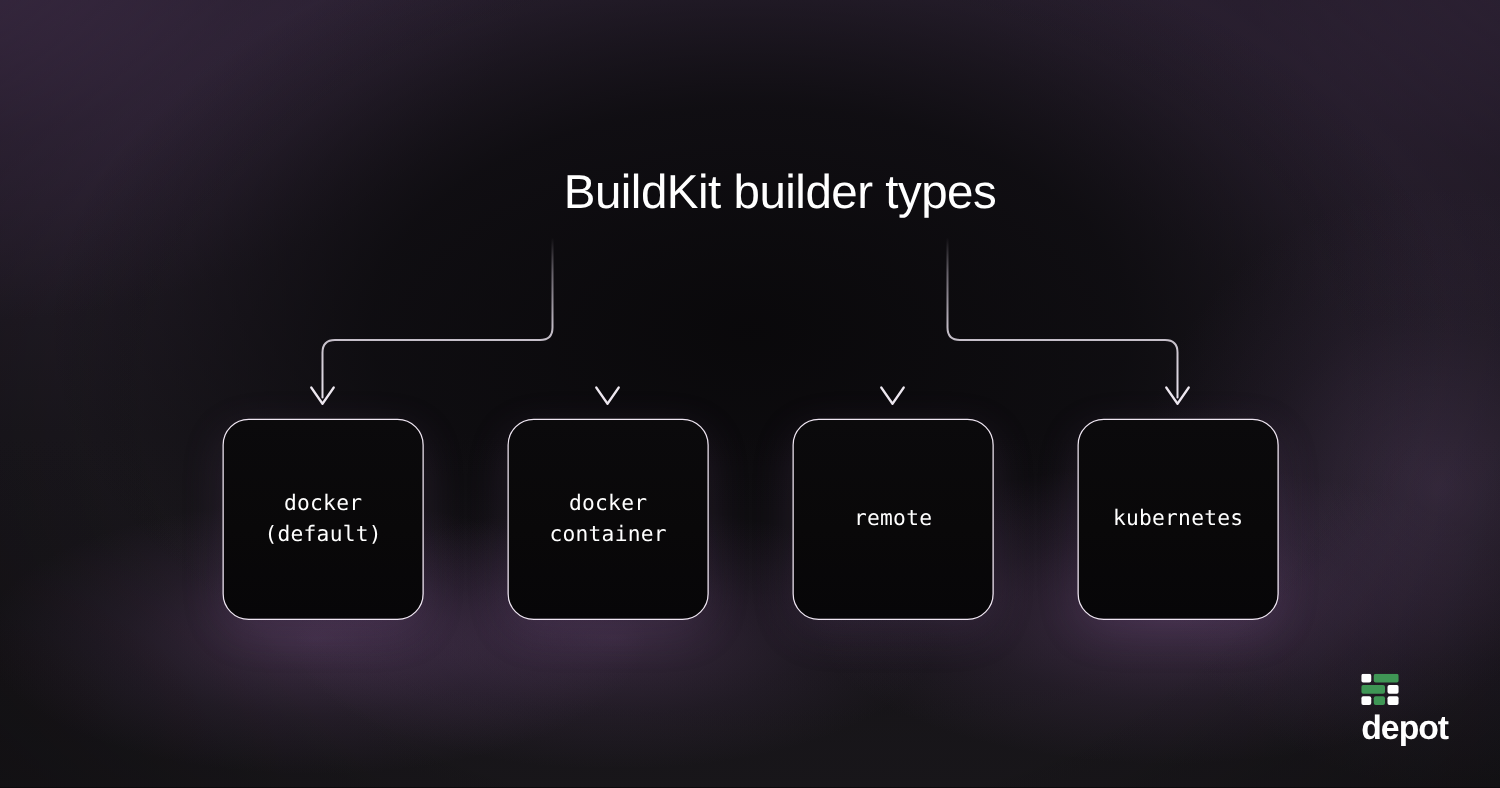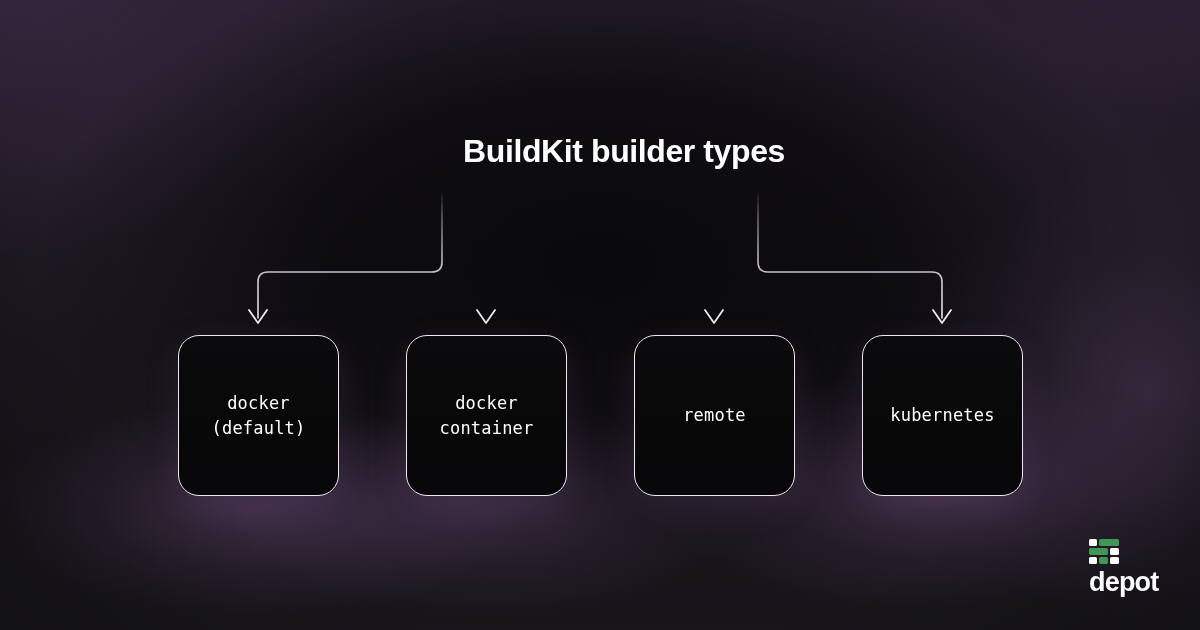--- a/index.html
+++ b/index.html
@@ -54,22 +54,22 @@
   }
 
   
   .title {
     position: absolute;
     left: 0;
     right: 0;
     top: 134px;
     text-align: center;
     color: #ffffff;
-    font-size: 32px;
-    font-weight: bold;
+    font-size: 38px;
+    font-weight: normal;
     letter-spacing: -0.4px;
     line-height: 1.1;
     z-index: 6;
     padding-left: 48px;
   }
 
   
   .connectors {
     position: absolute;
     left: 0;

